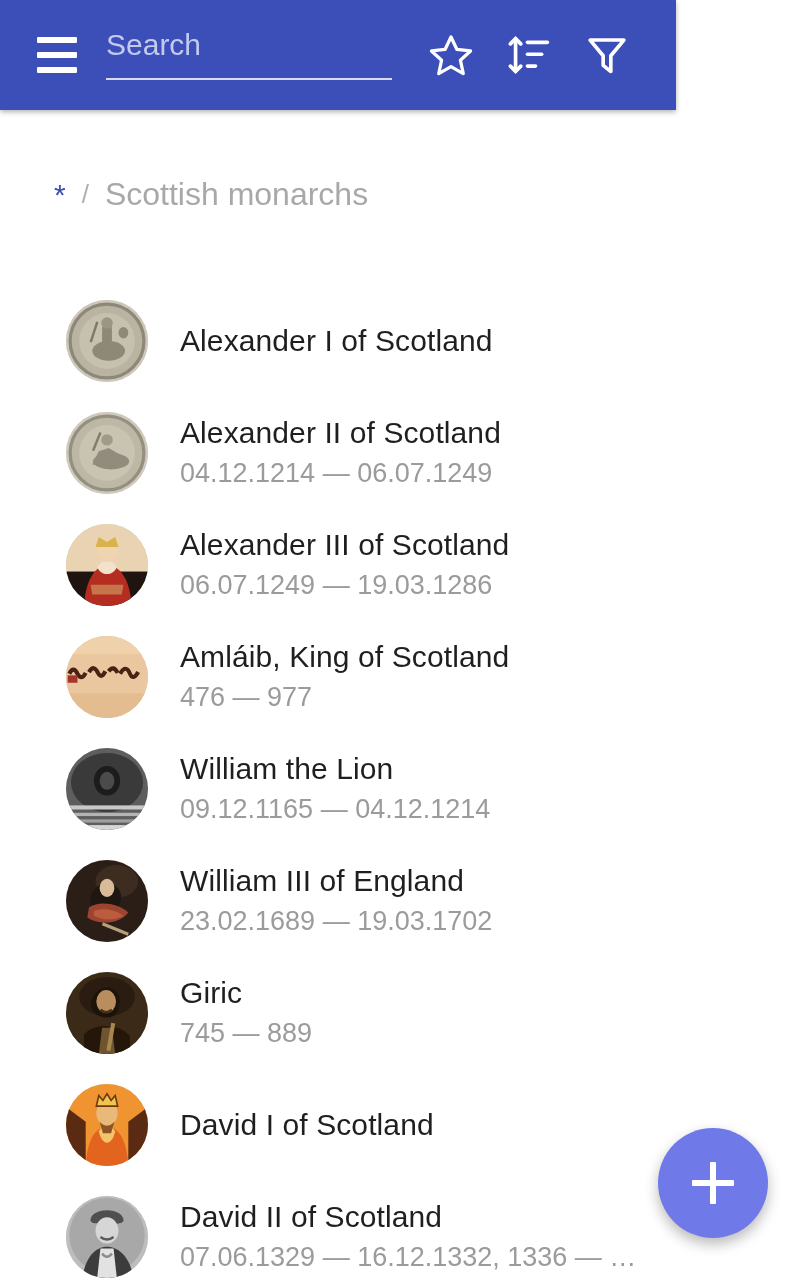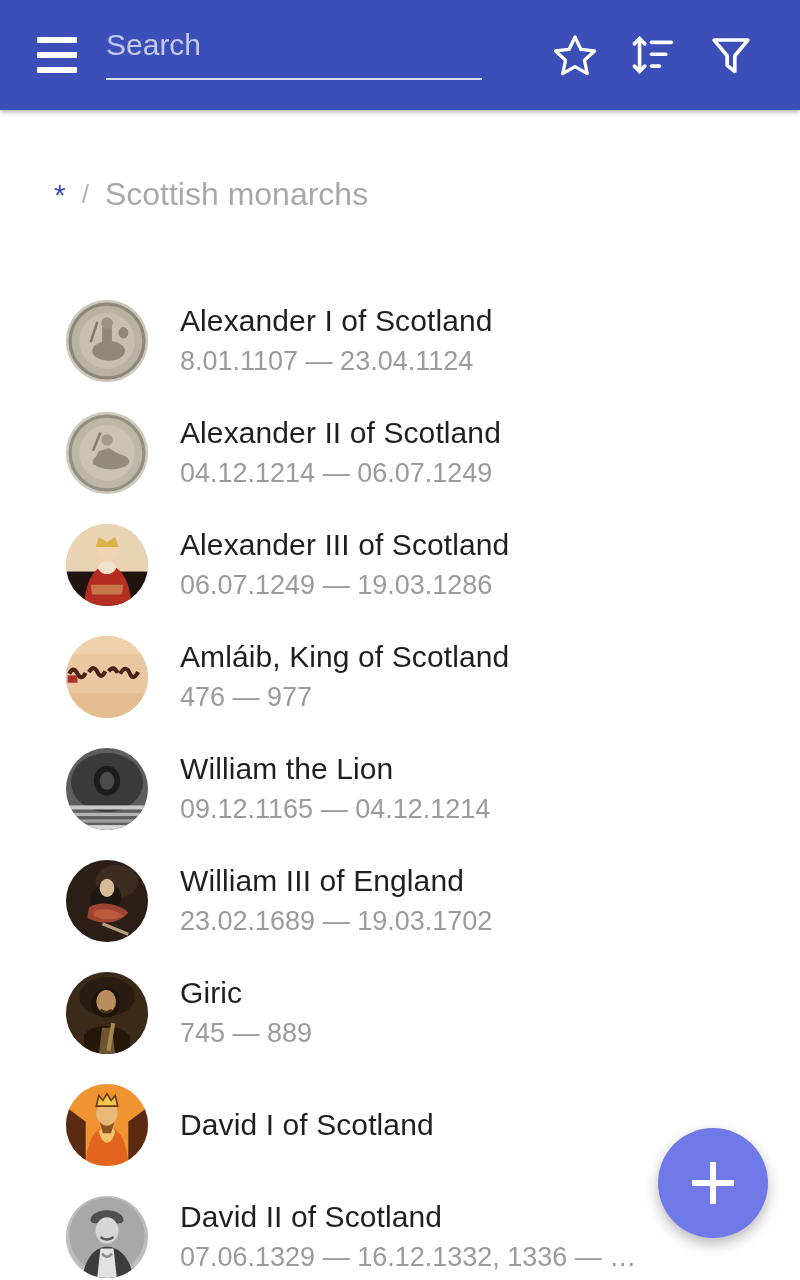--- a/index.html
+++ b/index.html
@@ -6,21 +6,21 @@
   html, body {
     width:800px; height:1280px;
     background:#ffffff;
     font-family:"Liberation Sans", sans-serif;
     overflow:hidden;
   }
   .screen { position:relative; width:800px; height:1280px; background:#fff; overflow:hidden; }
 
   
   .appbar {
-    position:absolute; top:0; left:0; width:800px; height:110px;
+    position:absolute; top:0; left:0; width:676px; height:110px;
     background:#3c4fb8;
     box-shadow:0 2px 5px rgba(0,0,0,0.30);
     display:flex; align-items:center;
     z-index:20;
   }
   .menu-btn {
     width:62px; height:62px; margin-left:26px;
     display:flex; flex-direction:column; justify-content:center; align-items:center; gap:9px;
     cursor:pointer; flex:0 0 auto;
   }
@@ -154,21 +154,20 @@
           <circle cx="50" cy="50" r="34" fill="#c6c0af"></circle>
           <ellipse cx="52" cy="62" rx="20" ry="12" fill="#8e8977"></ellipse>
           <rect x="44" y="30" width="12" height="26" rx="5" fill="#8e8977"></rect>
           <circle cx="50" cy="28" r="7" fill="#9b9684"></circle>
           <rect x="33" y="26" width="3" height="26" fill="#7e7968" transform="rotate(18 34 38)"></rect>
           <ellipse cx="70" cy="40" rx="6" ry="7" fill="#8e8977"></ellipse>
         </svg>
       </div>
       <div class="row-text">
         <div class="row-title">Alexander I of Scotland</div>
-        <div class="row-sub">8.01.1107 — 23.04.1124</div>
       </div>
     </div>
 
     <div class="row">
       <div class="avatar">
         <svg viewBox="0 0 100 100">
           <rect width="100" height="100" fill="#cfcabd"></rect>
           <circle cx="50" cy="50" r="45" fill="#bdb7a6" stroke="#94907f" stroke-width="4"></circle>
           <circle cx="50" cy="50" r="34" fill="#c9c3b2"></circle>
           <ellipse cx="55" cy="60" rx="22" ry="10" fill="#918c7b"></ellipse>

